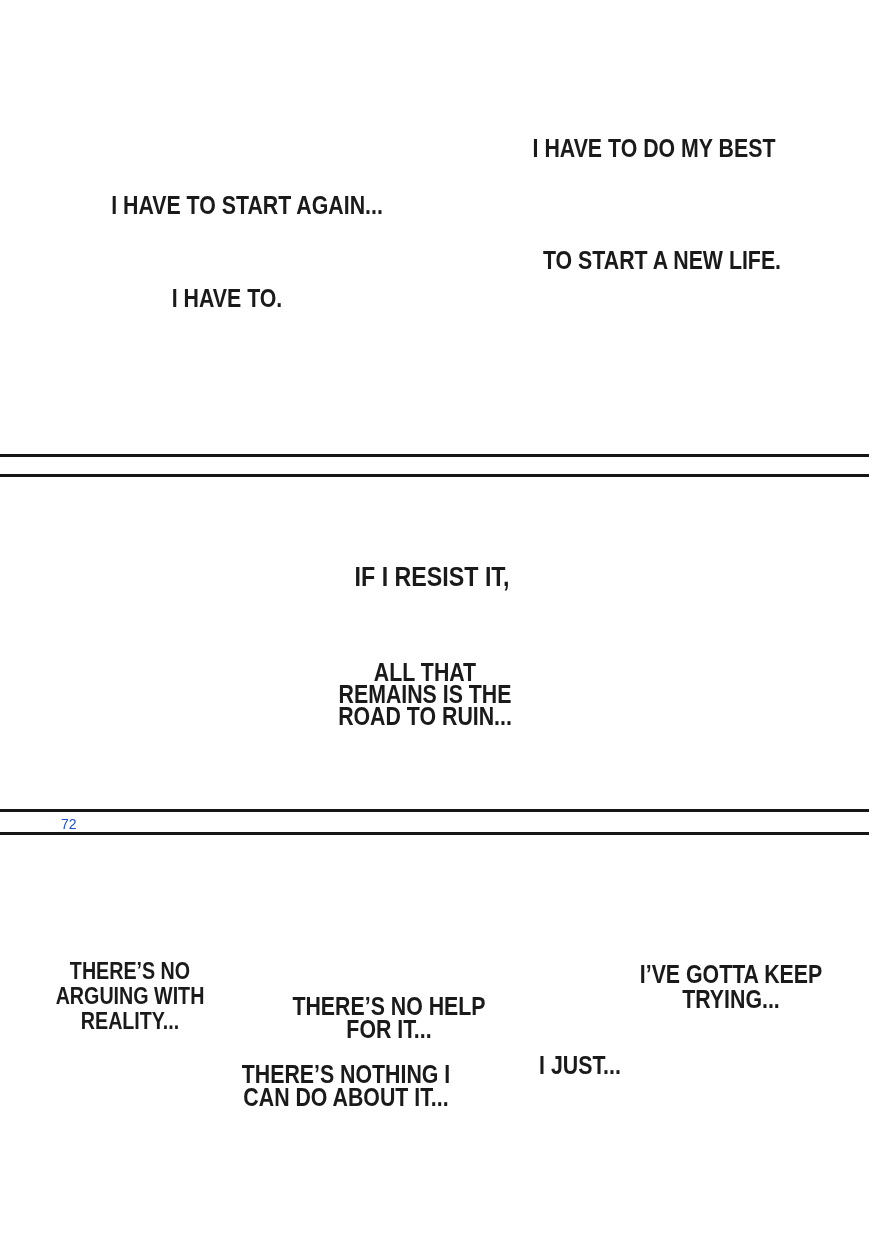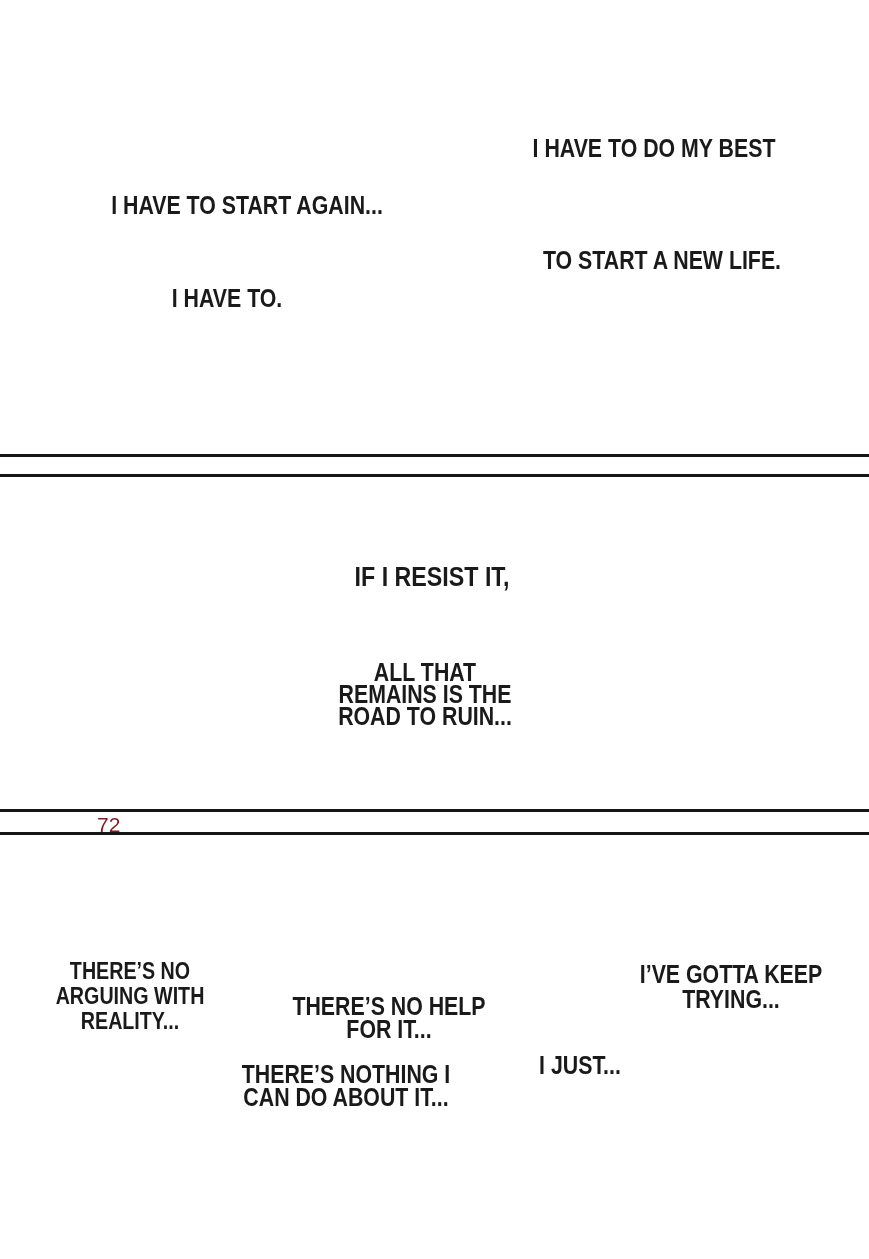--- a/index.html
+++ b/index.html
@@ -29,24 +29,23 @@
   }
   #cap-if-resist { font-size: 27px; transform: translateX(-50%) scaleX(0.86); }
   #cap-road-ruin { line-height: 22px; }
   #cap-no-arguing { font-size: 24px; line-height: 25px; }
   #cap-keep-trying { line-height: 25px; }
   #cap-no-help { line-height: 23px; }
   #cap-nothing { line-height: 23px; }
   #page-num {
     position: absolute;
     font-weight: 400;
-    font-size: 21px;
+    font-size: 14px;
     line-height: 17px;
-    color: #7f1d1d;
-    margin-left: 36px;
+    color: #1d4ed8;
   }
 </style>
 </head>
 <body>
 
 <div class="caption" style="left:654px; top:136px;">I HAVE TO DO MY BEST</div>
 <div class="caption" style="left:247px; top:193px;">I HAVE TO START AGAIN...</div>
 <div class="caption" style="left:662px; top:248px;">TO START A NEW LIFE.</div>
 <div class="caption" style="left:227px; top:286px;">I HAVE TO.</div>
 

